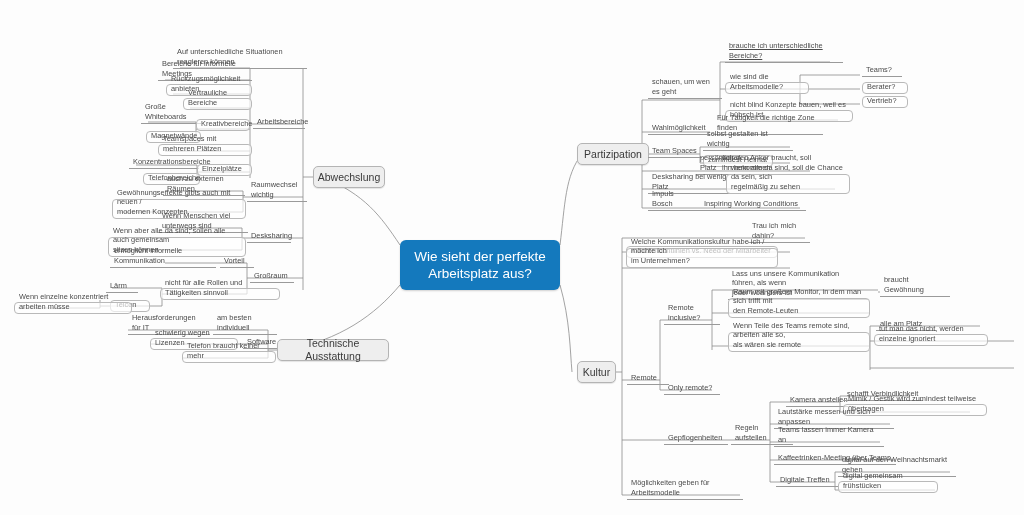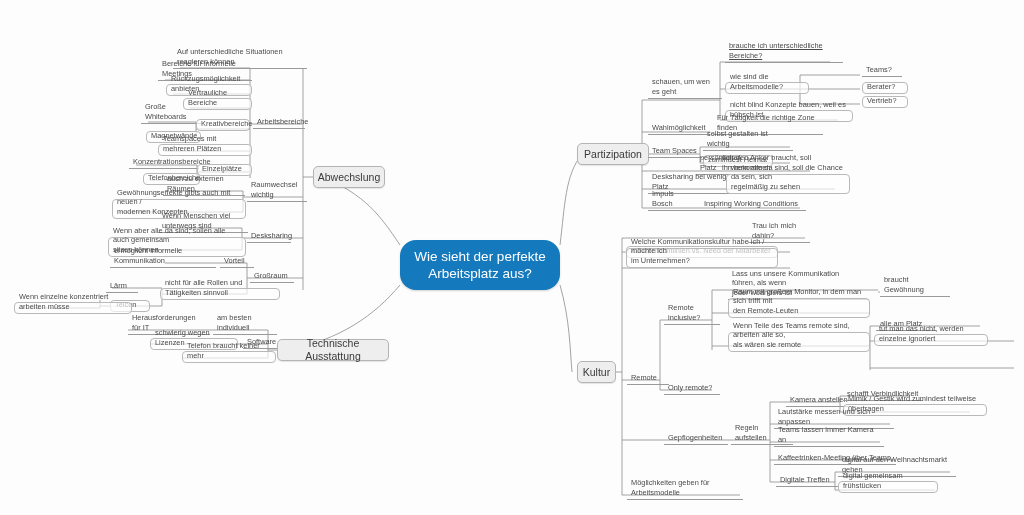--- a/index.html
+++ b/index.html
@@ -23,21 +23,21 @@
     pointer-events: none;
   }
   .node {
     position: absolute;
     box-sizing: border-box;
   }
   
   .root {
     background: #1479bd;
     color: #ffffff;
-    border-radius: 16px;
+    border-radius: 6px;
     font-size: 13.5px;
     line-height: 17px;
     text-align: center;
     display: flex;
     align-items: center;
     justify-content: center;
     padding: 6px 10px;
     box-shadow: 0 1px 2px rgba(0,0,0,.18);
   }
   

